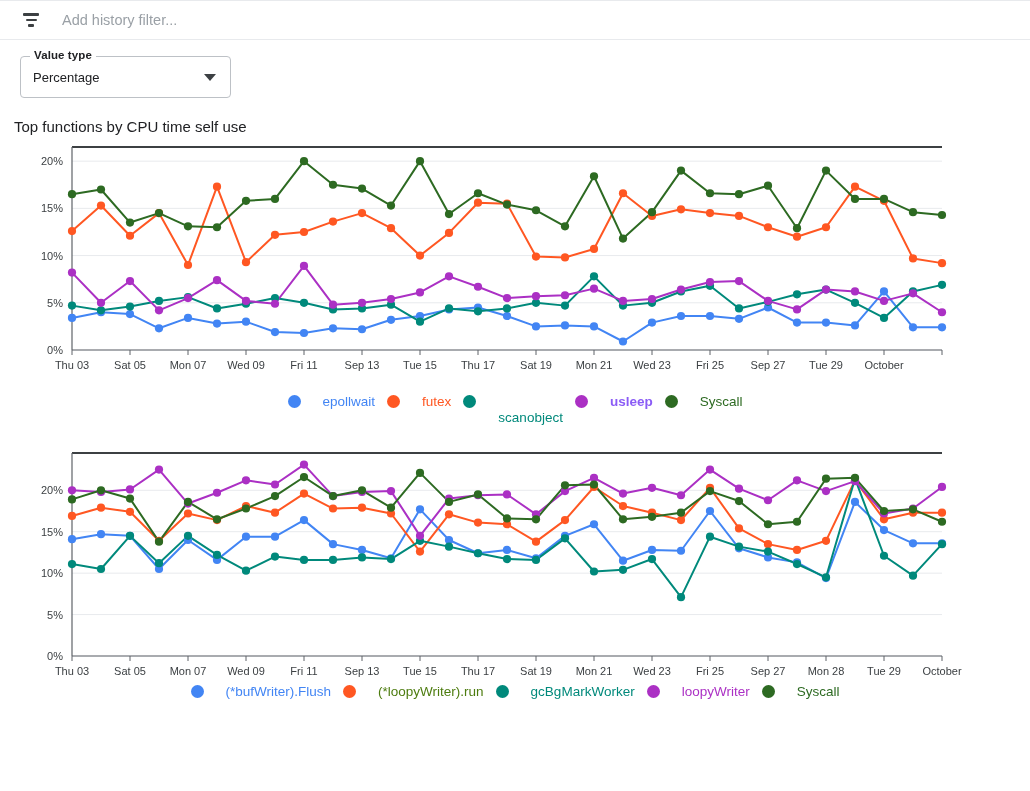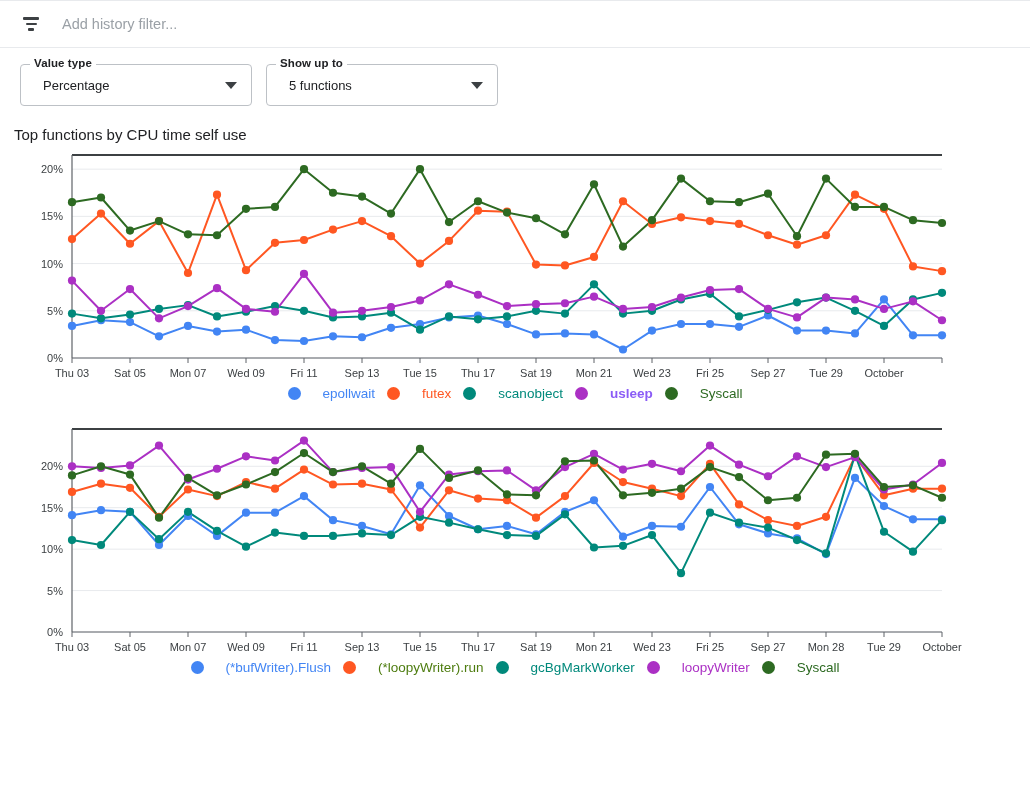--- a/index.html
+++ b/index.html
@@ -8,21 +8,21 @@
     width: 1030px;
     height: 791px;
     background: #ffffff;
     font-family: "Liberation Sans", sans-serif;
     color: #202124;
     overflow: hidden;
   }
 
   
   .filter-bar {
-    height: 48px;
+    height: 40px;
     border-top: 1px solid #e8eaed;
     border-bottom: 1px solid #e8eaed;
     display: flex;
     align-items: center;
     padding: 0 20px;
   }
   .filter-icon {
     width: 22px; height: 22px;
     display: flex; flex-direction: column;
     align-items: center; justify-content: center;
@@ -45,27 +45,27 @@
   .filter-input::placeholder { color: #9aa0a6; }
 
   
   .select-row {
     display: flex;
     gap: 14px;
     padding: 16px 20px 0 20px;
   }
   .mdc-select {
     position: relative;
-    width: 232px;
+    width: 211px;
     height: 42px;
     border: 1px solid #bdc1c6;
     border-radius: 4px;
     display: flex;
     align-items: center;
-    padding: 0 22px;
+    padding: 0 12px;
     cursor: pointer;
     background: #fff;
   }
   .mdc-select .lbl {
     position: absolute;
     top: -8px; left: 9px;
     background: #fff;
     padding: 0 4px;
     font-size: 11.5px;
     font-weight: bold;
@@ -126,25 +126,20 @@
       <i></i>
       <i></i>
   </div>
   <input class="filter-input" type="text" placeholder="Add history filter..." style="">
 </div>
 
 <div class="select-row">
   <div class="mdc-select">
     <span class="lbl">Value type</span>
     <span class="val">Percentage</span>
-    <span class="caret"></span>
-  </div>
-  <div class="mdc-select">
-    <span class="lbl">Show up to</span>
-    <span class="val">5 functions</span>
     <span class="caret"></span>
   </div>
 </div>
 
 <div class="chart-block" style="margin-top:18px;">
   <h2 class="chart-title">Top functions by CPU time self use</h2>
   <div id="chart0">
       <svg width="1000" height="245" class="chart-svg">
         <line x1="72" y1="215" x2="942" y2="215" stroke="#e8eaed" stroke-width="1"></line>
         <text x="63" y="219" text-anchor="end" font-family="&quot;Liberation Sans&quot;, sans-serif" font-size="11" fill="#3c4043">0%</text>
@@ -356,21 +351,21 @@
       <div class="legend-item">
         <span class="legend-dot" style="background: rgb(66, 133, 244);"></span>
         <span style="color: rgb(66, 133, 244);">epollwait</span>
       </div>
       <div class="legend-item">
         <span class="legend-dot" style="background: rgb(255, 87, 34);"></span>
         <span style="color: rgb(255, 87, 34);">futex</span>
       </div>
       <div class="legend-item">
         <span class="legend-dot" style="background: rgb(0, 137, 123);"></span>
-        <span style="color: rgb(0, 137, 123);">scanobject</span>
+        <span style="color: rgb(0, 137, 123); margin-top: 32px;">scanobject</span>
       </div>
       <div class="legend-item">
         <span class="legend-dot" style="background: rgb(171, 48, 196);"></span>
         <span style="color: #8b5cf6; font-weight: bold;">usleep</span>
       </div>
       <div class="legend-item">
         <span class="legend-dot" style="background: rgb(45, 106, 34);"></span>
         <span style="color: rgb(45, 106, 34);">Syscall</span>
       </div>
     </div>

